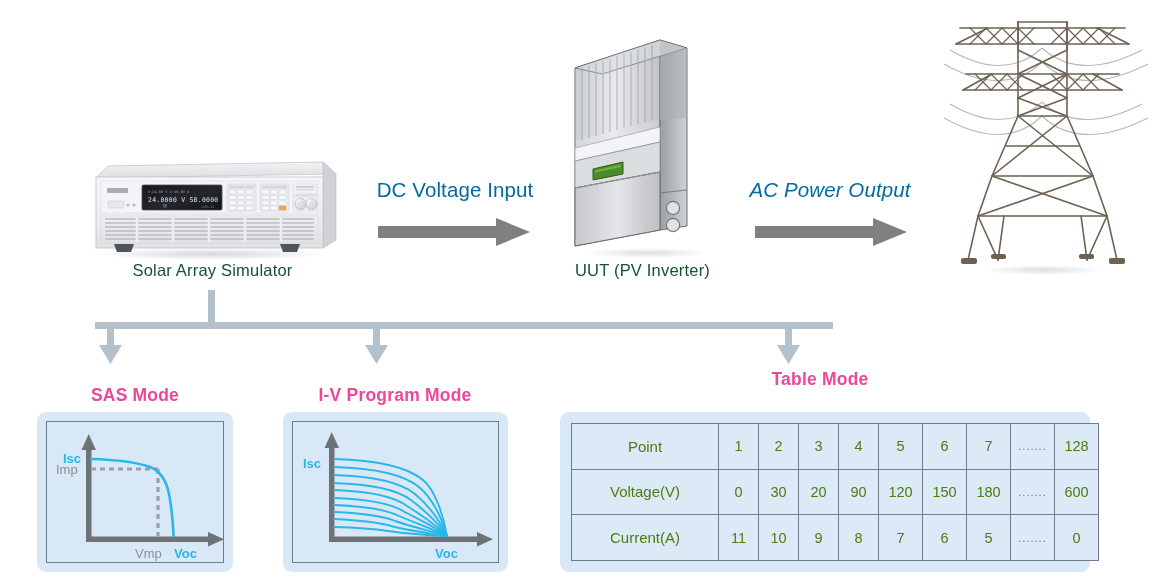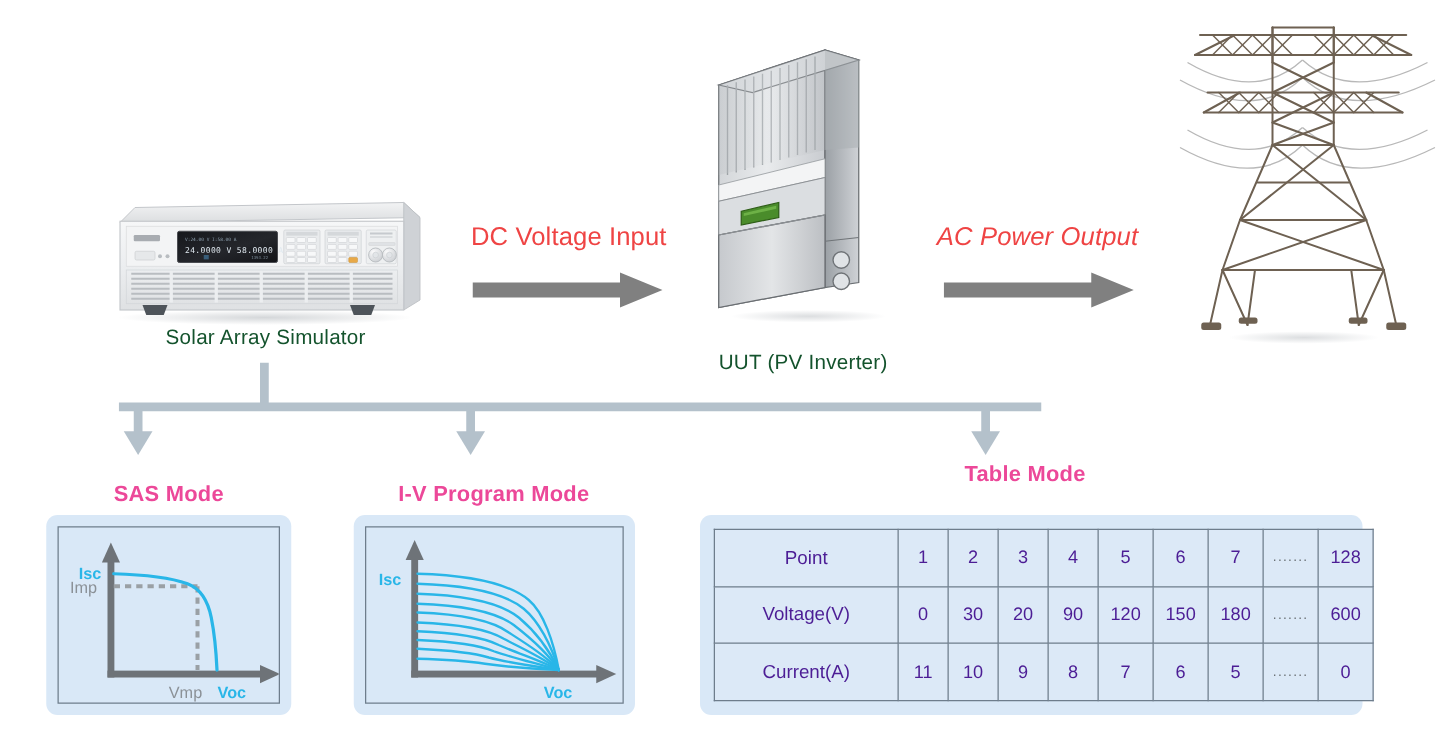--- a/index.html
+++ b/index.html
@@ -14,21 +14,21 @@
   
   .caption{
     position:absolute;text-align:center;
     color:#14532d;font-size:16.5px;letter-spacing:.2px;
     white-space:nowrap;
   }
 
   
   .flow-label{
     position:absolute;text-align:center;white-space:nowrap;
-    color:#ef4444;font-size:20.5px;font-weight:500;letter-spacing:.1px;
+    color:#0369a1;font-size:20.5px;font-weight:500;letter-spacing:.1px;
   }
 
   
   .mode-title{
     position:absolute;text-align:center;white-space:nowrap;
     color:#ec4899;font-size:17.5px;font-weight:600;letter-spacing:.2px;
   }
 
   
   .panel{
@@ -44,21 +44,21 @@
   }
 
   
   .tbl{
     position:absolute;border-collapse:collapse;
     table-layout:fixed;
   }
   .tbl td{
     border:1.5px solid #6e7d8c;
     background:#dce9f7;
-    color:#4c1d95;
+    color:#4d7c0f;
     font-size:14.5px;
     text-align:center;
     height:44px;
     padding:0;
   }
   .tbl td.rowlabel{font-size:15px;}
   .tbl td.dots{letter-spacing:1px;font-size:11px;color:#6b7276;}
 
   svg{display:block;}
   .nosel{user-select:none;}
@@ -254,21 +254,21 @@
       <path d="M40,140.6 L66,134.6 L66,137 L40,142.8 Z" fill="#7cc152" opacity="0.7"></path>
 
       <path d="M20,158 L105,142 L105,200 L20,216 Z" fill="url(#invBot)" stroke="#6a6e72" stroke-width="1"></path>
       <line x1="20" y1="158" x2="105" y2="142" stroke="#8d9195" stroke-width="1"></line>
 
       <line x1="105" y1="163" x2="132" y2="160" stroke="#707478" stroke-width="0.9"></line>
       <circle cx="118" cy="178" r="6.6" fill="#e0e3e6" stroke="#6f7377" stroke-width="1.1"></circle>
       <circle cx="118" cy="195" r="6.6" fill="#e0e3e6" stroke="#6f7377" stroke-width="1.1"></circle>
     </svg>
   </div>
-  <div class="caption nosel" style="left:530px;top:261px;width:225px;margin-top:20px;">UUT (PV Inverter)</div>
+  <div class="caption nosel" style="left:530px;top:261px;width:225px;">UUT (PV Inverter)</div>
 
   <div class="flow-label nosel" style="left:735px;top:178px;width:190px;font-style:italic;">AC Power Output</div>
   <div style="position:absolute;left:755px;top:216px;width:155px;height:32px;">
     <svg width="155" height="32" viewBox="0 0 155 32">
       <path d="M0,10 L118,10 L118,2 L152,16 L118,30 L118,22 L0,22 Z" fill="#808080"></path>
     </svg>
   </div>
 
   <div style="position:absolute;left:930px;top:20px;width:225px;height:260px;">
     <svg width="225" height="260" viewBox="0 0 225 260">

